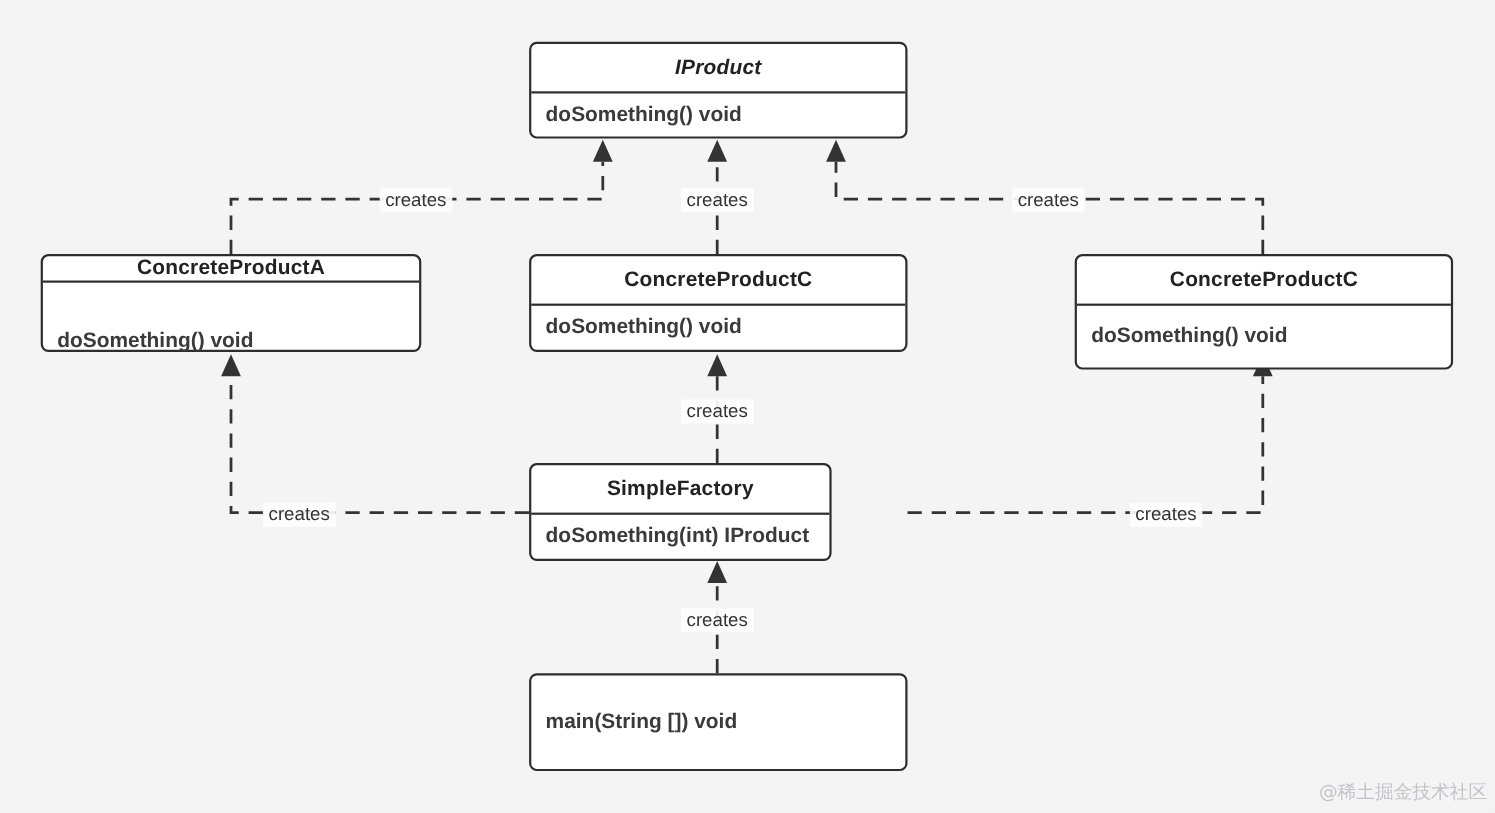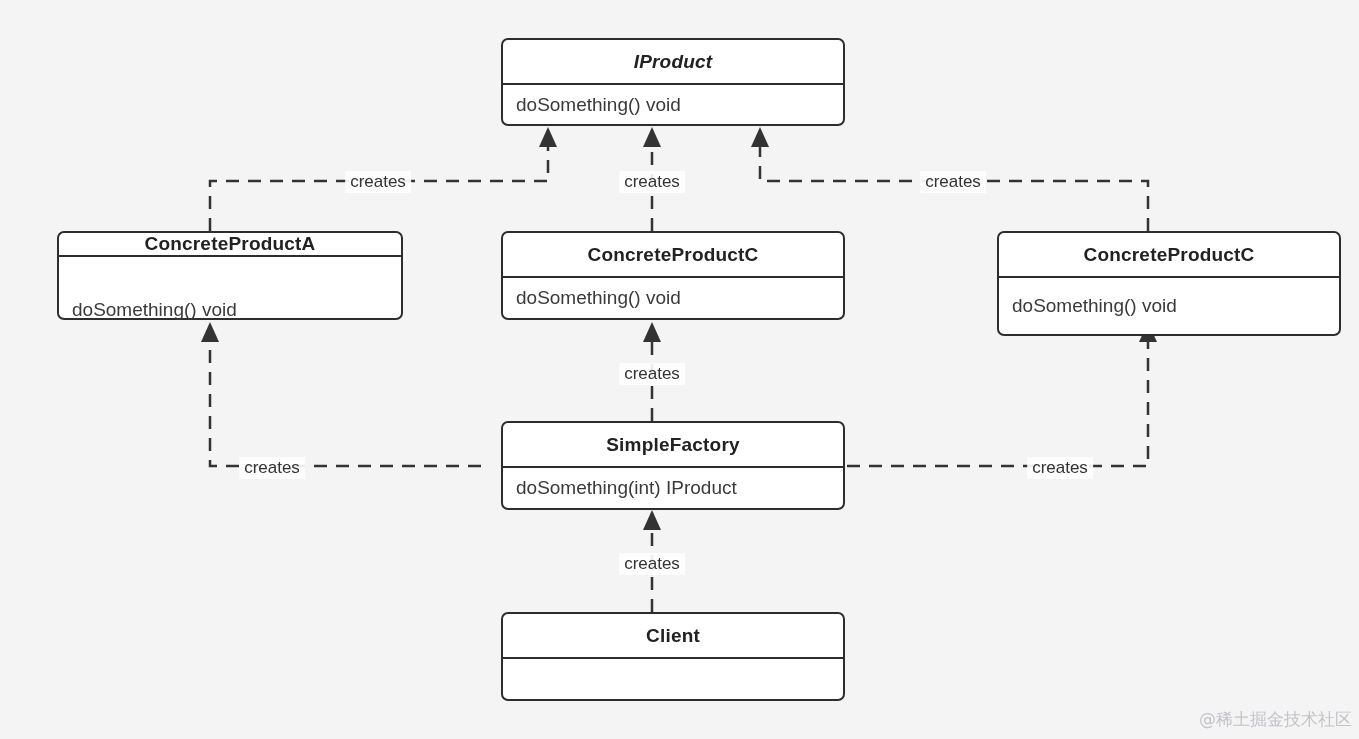--- a/index.html
+++ b/index.html
@@ -35,21 +35,20 @@
     stroke: none;
   }
   .uml-class {
     position: absolute;
     background: #ffffff;
     border: 2.5px solid #2d2d2d;
     border-radius: 7px;
     box-sizing: border-box;
     display: flex;
     flex-direction: column;
-    margin-left: 20px;
   }
   .uml-class .class-title {
     height: 43px;
     border-bottom: 2.5px solid #2d2d2d;
     display: flex;
     align-items: center;
     justify-content: center;
     font-size: 19px;
     font-weight: 700;
     color: #222222;
@@ -57,21 +56,21 @@
   }
   .uml-class.interface .class-title {
     font-style: italic;
   }
   .uml-class .class-member {
     flex: 1;
     display: flex;
     align-items: center;
     padding-left: 13px;
     font-size: 19px;
-    font-weight: 400;
+    font-weight: 700;
     color: #3a3a3a;
   }
   .edge-label {
     position: absolute;
     transform: translate(-50%, -50%);
     font-size: 17px;
     color: #333333;
     background: rgba(253, 253, 253, 0.92);
     padding: 1px 5px;
     line-height: 20px;
@@ -129,27 +128,27 @@
   <div class="uml-class" style="left:481px; top:231px; width:344px; height:89px;">
     <div class="class-title">ConcreteProductC</div>
     <div class="class-member">doSomething() void</div>
   </div>
 
   <div class="uml-class" style="left:977px; top:231px; width:344px; height:105px;">
     <div class="class-title">ConcreteProductC</div>
     <div class="class-member">doSomething() void</div>
   </div>
 
-  <div class="uml-class" style="left:481px; top:421px; width:344px; height:89px;">
+  <div class="uml-class" style="left:481px; top:421px; width:275px; height:89px;">
     <div class="class-title">SimpleFactory</div>
     <div class="class-member">doSomething(int) IProduct</div>
   </div>
 
   <div class="uml-class" style="left:481px; top:612px; width:344px; height:89px;">
-    <div class="class-title">Client</div>
+    <div class="class-member">main(String []) void</div>
   </div>
 
   <span class="edge-label" style="left:378px; top:182px;">creates</span>
   <span class="edge-label" style="left:652px; top:182px;">creates</span>
   <span class="edge-label" style="left:953px; top:182px;">creates</span>
   <span class="edge-label" style="left:652px; top:374px;">creates</span>
   <span class="edge-label" style="left:272px; top:468px;">creates</span>
   <span class="edge-label" style="left:1060px; top:468px;">creates</span>
   <span class="edge-label" style="left:652px; top:564px;">creates</span>
 

